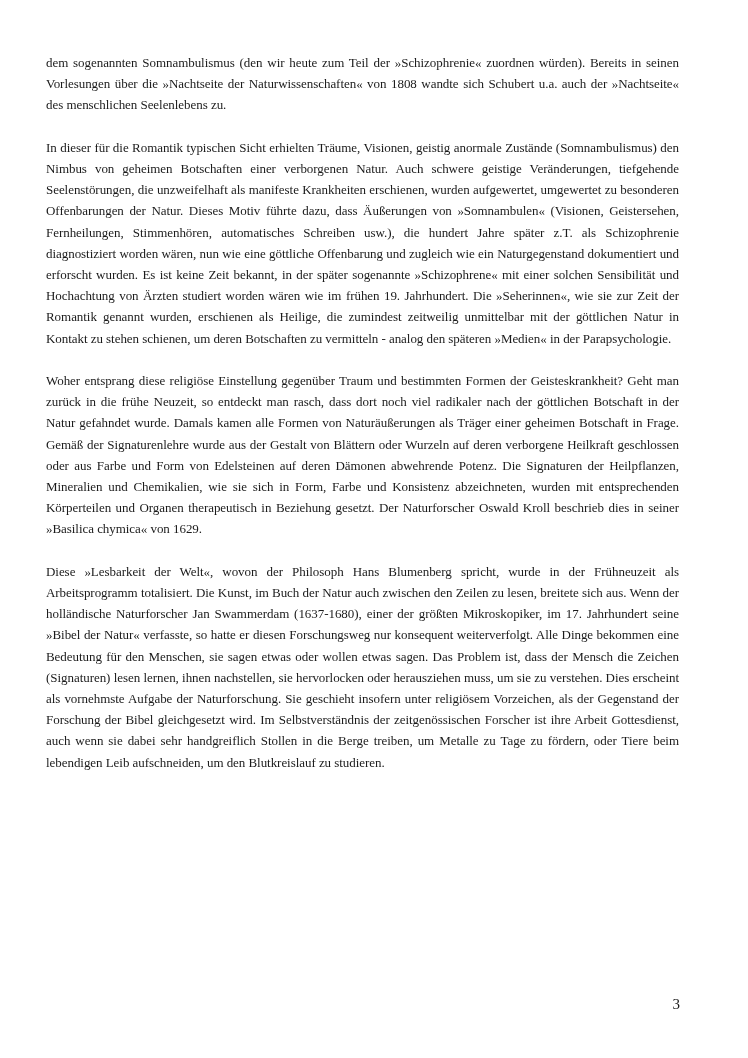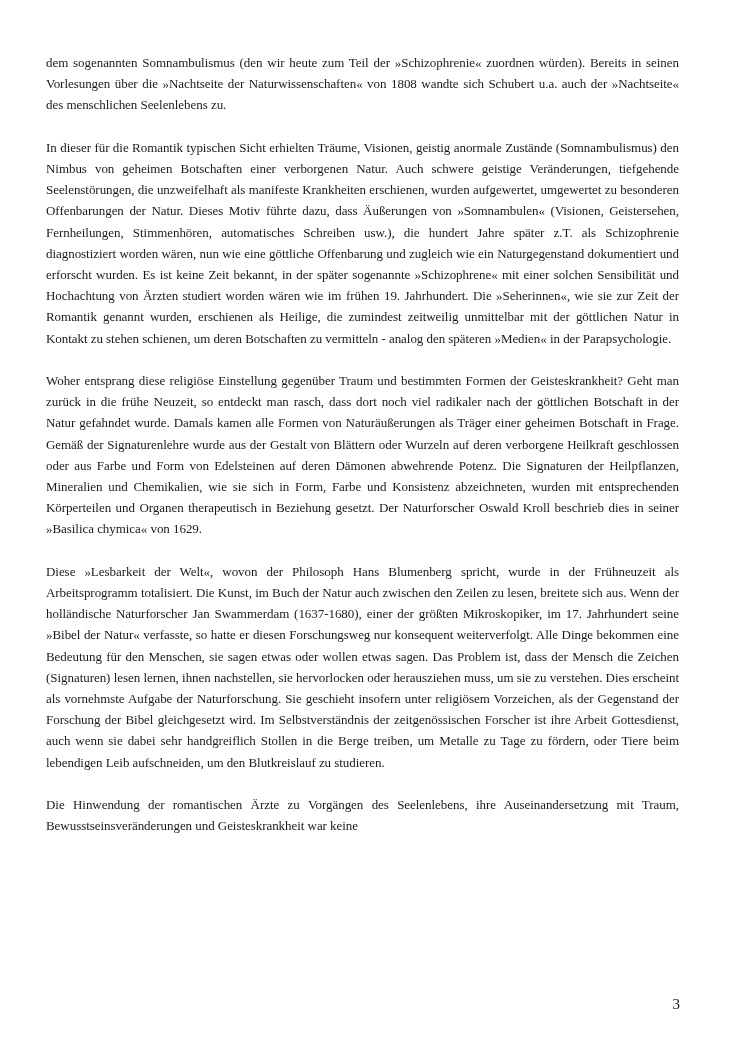--- a/index.html
+++ b/index.html
@@ -40,16 +40,15 @@
     }
   </style>
 </head>
 <body>
 
 <div class="page">
   <p class="para">dem sogenannten Somnambulismus (den wir heute zum Teil der »Schizophrenie« zuordnen würden). Bereits in seinen Vorlesungen über die »Nachtseite der Naturwissenschaften« von 1808 wandte sich Schubert u.a. auch der »Nachtseite« des menschlichen Seelenlebens zu.</p>
   <p class="para">In dieser für die Romantik typischen Sicht erhielten Träume, Visionen, geistig anormale Zustände (Somnambulismus) den Nimbus von geheimen Botschaften einer verborgenen Natur. Auch schwere geistige Veränderungen, tiefgehende Seelenstörungen, die unzweifelhaft als manifeste Krankheiten erschienen, wurden aufgewertet, umgewertet zu besonderen Offenbarungen der Natur. Dieses Motiv führte dazu, dass Äußerungen von »Somnambulen« (Visionen, Geistersehen, Fernheilungen, Stimmenhören, automatisches Schreiben usw.), die hundert Jahre später z.T. als Schizophrenie diagnostiziert worden wären, nun wie eine göttliche Offenbarung und zugleich wie ein Naturgegenstand dokumentiert und erforscht wurden. Es ist keine Zeit bekannt, in der später sogenannte »Schizophrene« mit einer solchen Sensibilität und Hochachtung von Ärzten studiert worden wären wie im frühen 19. Jahrhundert. Die »Seherinnen«, wie sie zur Zeit der Romantik genannt wurden, erschienen als Heilige, die zumindest zeitweilig unmittelbar mit der göttlichen Natur in Kontakt zu stehen schienen, um deren Botschaften zu vermitteln - analog den späteren »Medien« in der Parapsychologie.</p>
   <p class="para">Woher entsprang diese religiöse Einstellung gegenüber Traum und bestimmten Formen der Geisteskrankheit? Geht man zurück in die frühe Neuzeit, so entdeckt man rasch, dass dort noch viel radikaler nach der göttlichen Botschaft in der Natur gefahndet wurde. Damals kamen alle Formen von Naturäußerungen als Träger einer geheimen Botschaft in Frage. Gemäß der Signaturenlehre wurde aus der Gestalt von Blättern oder Wurzeln auf deren verborgene Heilkraft geschlossen oder aus Farbe und Form von Edelsteinen auf deren Dämonen abwehrende Potenz. Die Signaturen der Heilpflanzen, Mineralien und Chemikalien, wie sie sich in Form, Farbe und Konsistenz abzeichneten, wurden mit entsprechenden Körperteilen und Organen therapeutisch in Beziehung gesetzt. Der Naturforscher Oswald Kroll beschrieb dies in seiner »Basilica chymica« von 1629.</p>
   <p class="para">Diese »Lesbarkeit der Welt«, wovon der Philosoph Hans Blumenberg spricht, wurde in der Frühneuzeit als Arbeitsprogramm totalisiert. Die Kunst, im Buch der Natur auch zwischen den Zeilen zu lesen, breitete sich aus. Wenn der holländische Naturforscher Jan Swammerdam (1637-1680), einer der größten Mikroskopiker, im 17. Jahrhundert seine »Bibel der Natur« verfasste, so hatte er diesen Forschungsweg nur konsequent weiterverfolgt. Alle Dinge bekommen eine Bedeutung für den Menschen, sie sagen etwas oder wollen etwas sagen. Das Problem ist, dass der Mensch die Zeichen (Signaturen) lesen lernen, ihnen nachstellen, sie hervorlocken oder herausziehen muss, um sie zu verstehen. Dies erscheint als vornehmste Aufgabe der Naturforschung. Sie geschieht insofern unter religiösem Vorzeichen, als der Gegenstand der Forschung der Bibel gleichgesetzt wird. Im Selbstverständnis der zeitgenössi­schen Forscher ist ihre Arbeit Gottesdienst, auch wenn sie dabei sehr handgreiflich Stollen in die Berge treiben, um Metalle zu Tage zu fördern, oder Tiere beim lebendigen Leib aufschneiden, um den Blutkreislauf zu studieren.</p>
-  <p class="para">Die Hinwendung der romantischen Ärzte zu Vorgängen des Seelenlebens, ihre Auseinandersetzung mit Traum, Bewusstseinsveränderungen und Geisteskrankheit war keine</p>
 </div>
 
 <div class="page-number">3</div>
 
 </body></html>

